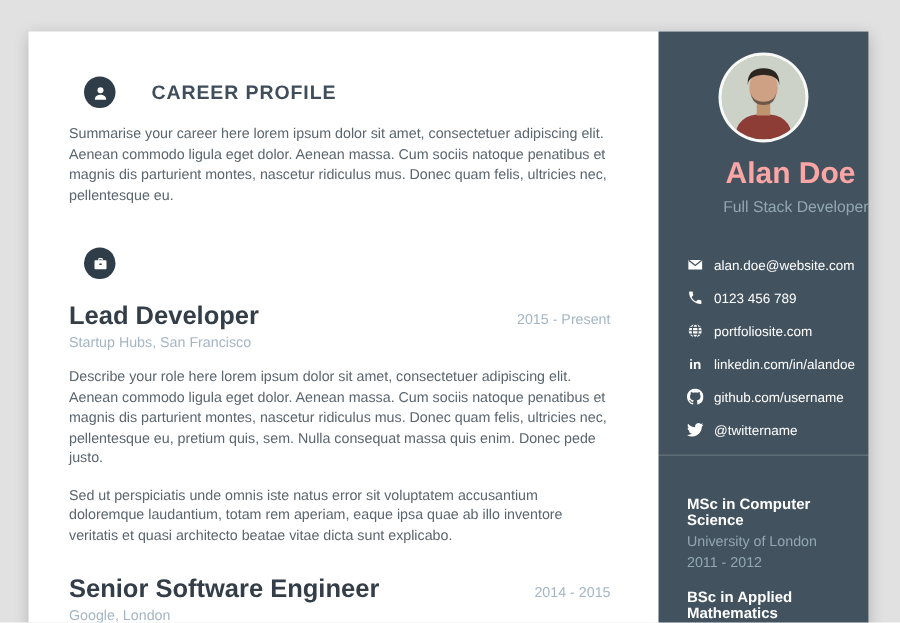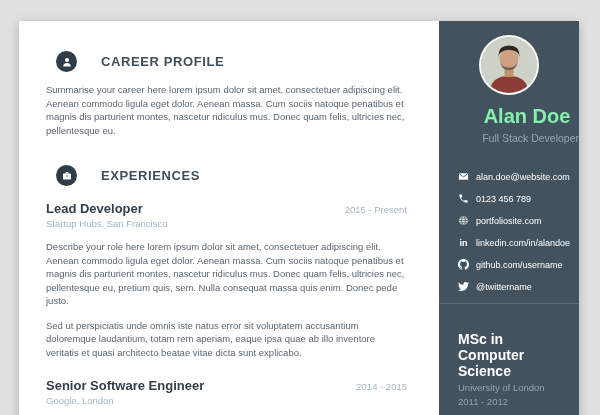--- a/index.html
+++ b/index.html
@@ -53,21 +53,21 @@
   }
   .experiences { margin-top: 28px; }
   .job { margin-top: 15px; }
   .job + .job { margin-top: 19px; }
   .job-head {
     display: flex;
     justify-content: space-between;
     align-items: baseline;
   }
   .job-title {
-    font-size: 13px;
+    font-size: 17px;
     font-weight: bold;
     color: #333e48;
   }
   .job-period {
     font-size: 9.5px;
     color: #a4b6c5;
   }
   .job-company {
     margin-top: 2px;
     font-size: 9.5px;
@@ -87,21 +87,21 @@
     border: 2px solid rgba(255,255,255,0.85);
     overflow: hidden;
     background: #ccd2c8;
   }
   .photo-wrap svg { width: 100%; height: 100%; display: block; }
   .profile-name {
     margin-top: 10px;
     text-align: center;
     font-size: 20px;
     font-weight: bold;
-    color: #86efac;
+    color: #fca5a5;
     padding-left: 36px;
   }
   .profile-role {
     margin-top: 4px;
     text-align: right;
     font-size: 10.5px;
     color: #92a7b2;
   }
   .contact-list {
     margin-top: 27px;
@@ -139,21 +139,21 @@
     padding: 15px 10px 0 19px;
   }
   .edu-heading {
     font-size: 10.5px;
     font-weight: bold;
     letter-spacing: 1px;
     color: #ffffff;
   }
   .edu-entry { margin-top: 12px; }
   .edu-degree {
-    font-size: 14px;
+    font-size: 10px;
     font-weight: bold;
     color: #ffffff;
   }
   .edu-school, .edu-years {
     margin-top: 3px;
     font-size: 9.5px;
     color: #92a7b2;
   }
 </style>
 </head>
@@ -177,21 +177,20 @@
     </div>
 
     <div class="experiences">
       <div class="section-header">
         <span class="icon-circle">
           <svg viewBox="0 0 24 24" aria-hidden="true">
             <path d="M9 7V5.5c0-.8.7-1.5 1.5-1.5h3c.8 0 1.5.7 1.5 1.5V7h3.5c.8 0 1.5.7 1.5 1.5v9c0 .8-.7 1.5-1.5 1.5h-13C4.7 19 4 18.3 4 17.5v-9C4 7.7 4.7 7 5.5 7H9zm1.5 0h3V5.8h-3V7z" fill="#ffffff"></path>
             <rect x="10.3" y="11.2" width="3.4" height="2" rx="0.5" fill="#2e3d48"></rect>
           </svg>
         </span>
-        <span class="section-title">EXPERIENCES</span>
       </div>
 
       <div class="job">
         <div class="job-head">
           <span class="job-title">Lead Developer</span>
           <span class="job-period">2015 - Present</span>
         </div>
         <div class="job-company">Startup Hubs, San Francisco</div>
         <p class="job-para">Describe your role here lorem ipsum dolor sit amet, consectetuer adipiscing elit. Aenean commodo ligula eget dolor. Aenean massa. Cum sociis natoque penatibus et magnis dis parturient montes, nascetur ridiculus mus. Donec quam felis, ultricies nec, pellentesque eu, pretium quis, sem. Nulla consequat massa quis enim. Donec pede justo.</p>
         <p class="job-para">Sed ut perspiciatis unde omnis iste natus error sit voluptatem accusantium doloremque laudantium, totam rem aperiam, eaque ipsa quae ab illo inventore veritatis et quasi architecto beatae vitae dicta sunt explicabo.</p>

